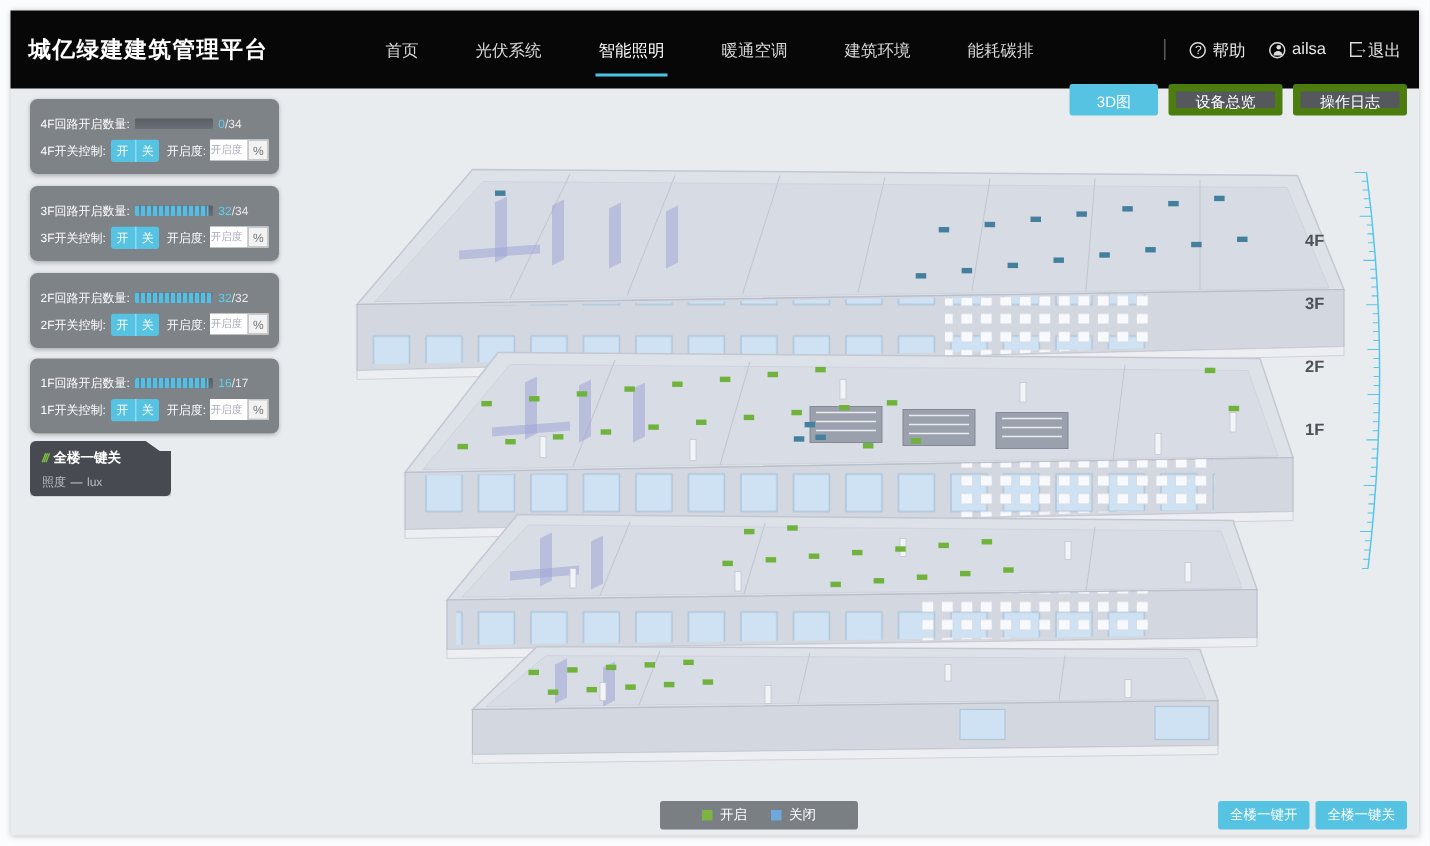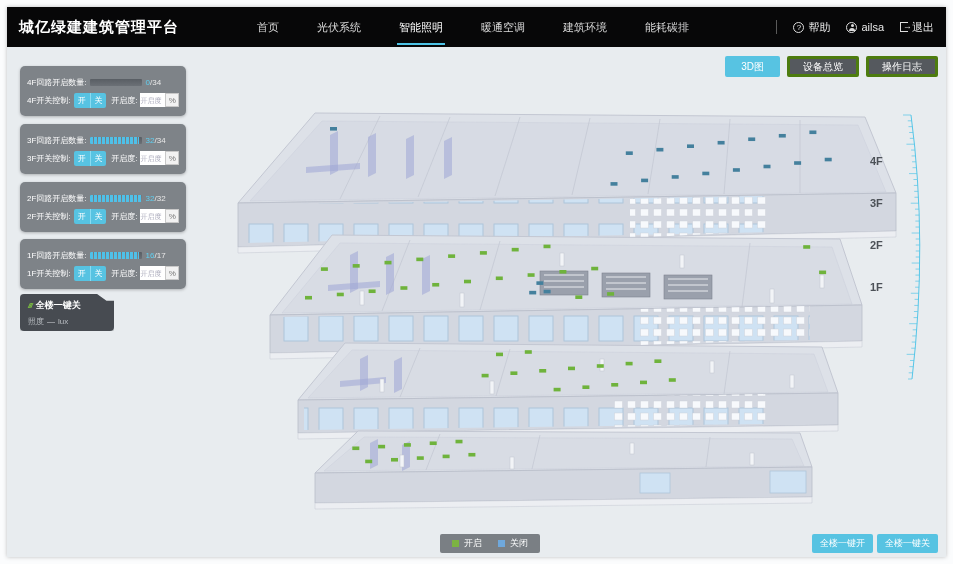--- a/index.html
+++ b/index.html
@@ -1,20 +1,20 @@
 <!DOCTYPE html>
 <html><head>
 <meta charset="utf-8">
 <style>
   * { margin:0; padding:0; box-sizing:border-box; }
   html,body { width:953px; height:564px; background:#fbfcfd; font-family:"Liberation Sans",sans-serif; overflow:hidden; }
   .app { position:absolute; left:7px; top:7px; width:939px; height:550px; background:#e8ecef; box-shadow:0 0 4px rgba(0,0,0,.25); }
 
   
-  .hdr { position:absolute; left:0; top:0; width:100%; height:40px; background:#070708; display:flex; align-items:center; color:#e8e8e8; }
+  .hdr { position:absolute; left:0; top:0; width:100%; height:52px; background:#070708; display:flex; align-items:center; color:#e8e8e8; }
   .hdr-title { font-size:15px; font-weight:bold; color:#fff; margin-left:12px; letter-spacing:1px; }
   .nav { display:flex; margin-left:76px; gap:34px; }
   .nav-item { font-size:11px; color:#d9d9d9; padding:10px 2px 8px; cursor:pointer; }
   .nav-item.active { color:#fff; border-bottom:2px solid #4cc3e6; }
   .hdr-right { margin-left:auto; display:flex; align-items:center; gap:16px; margin-right:12px; font-size:11px; }
   .hdr-div { width:1px; height:14px; background:#5a5a5a; }
   .hicon { display:inline-block; width:11px; height:11px; border:1px solid #ddd; border-radius:50%; font-size:8px; line-height:10px; text-align:center; vertical-align:-2px; margin-right:4px; }
   .icon-user { position:relative; }
   .icon-user::before { content:""; position:absolute; left:3.5px; top:1.5px; width:3px; height:3px; border-radius:50%; background:#ddd; }
   .icon-user::after { content:""; position:absolute; left:2px; top:5.5px; width:6px; height:3px; border-radius:3px 3px 0 0; background:#ddd; }
@@ -39,32 +39,32 @@
 
   
   .env-panel { position:absolute; left:13px; top:287px; width:94px; height:37px; background:rgba(56,61,67,.92); border-radius:4px; padding:5px 8px; color:#fff; clip-path:polygon(0 0,82% 0,92% 18%,100% 18%,100% 100%,0 100%); box-shadow:0 1px 3px rgba(0,0,0,.3); }
   .env-title { font-size:9px; font-weight:bold; display:flex; align-items:center; gap:4px; }
   .env-ico { color:#7ec440; font-style:italic; font-weight:bold; font-size:8px; letter-spacing:-1px; }
   .env-row { margin-top:4px; font-size:8px; color:#b9bdc2; display:flex; gap:3px; align-items:baseline; }
   .env-val { color:#d7dadd; }
 
   
   .view-btns { position:absolute; right:8px; top:49px; display:flex; gap:7px; }
-  .vbtn { height:21px; padding:0 13px; font-size:10px; color:#fff; border:3px solid #4d7c0f; background:#55595e; border-radius:2px; cursor:pointer; }
+  .vbtn { height:21px; padding:0 13px; font-size:10px; color:#fff; border:5px solid #4d7c0f; background:#55595e; border-radius:2px; cursor:pointer; }
   .vbtn.active { background:#57c3e2; border-color:#57c3e2; }
 
   
   .flr-labels { position:absolute; right:52px; top:148px; width:24px; text-align:left; }
   .flr-labels div { font-size:11px; font-weight:bold; color:#4c5157; height:42px; cursor:pointer; }
   #ruler { position:absolute; right:6px; top:100px; }
   #ruler path { stroke:#55c6e8; stroke-width:1; fill:none; }
   #ruler line { stroke:#55c6e8; stroke-width:.7; }
 
   
-  .legend { position:absolute; left:433px; top:527px; height:19px; background:rgba(112,117,123,.92); border-radius:2px; display:flex; align-items:center; gap:16px; padding:0 12px; }
+  .legend { position:absolute; left:433px; top:527px; height:19px; background:rgba(112,117,123,.92); border-radius:2px; display:flex; align-items:center; gap:16px; padding:0 28px; }
   .lg-item { display:flex; align-items:center; gap:5px; font-size:9px; color:#fff; }
   .lg-sq { width:7px; height:7px; display:inline-block; }
 
   
   .bulk-btns { position:absolute; right:8px; top:527px; display:flex; gap:4px; }
   .bbtn { height:19px; padding:0 8px; background:#57c3e2; border:none; border-radius:2px; color:#fff; font-size:9px; cursor:pointer; }
 
   
   #bldg { position:absolute; left:203px; top:68px; cursor:grab; }
 </style>

